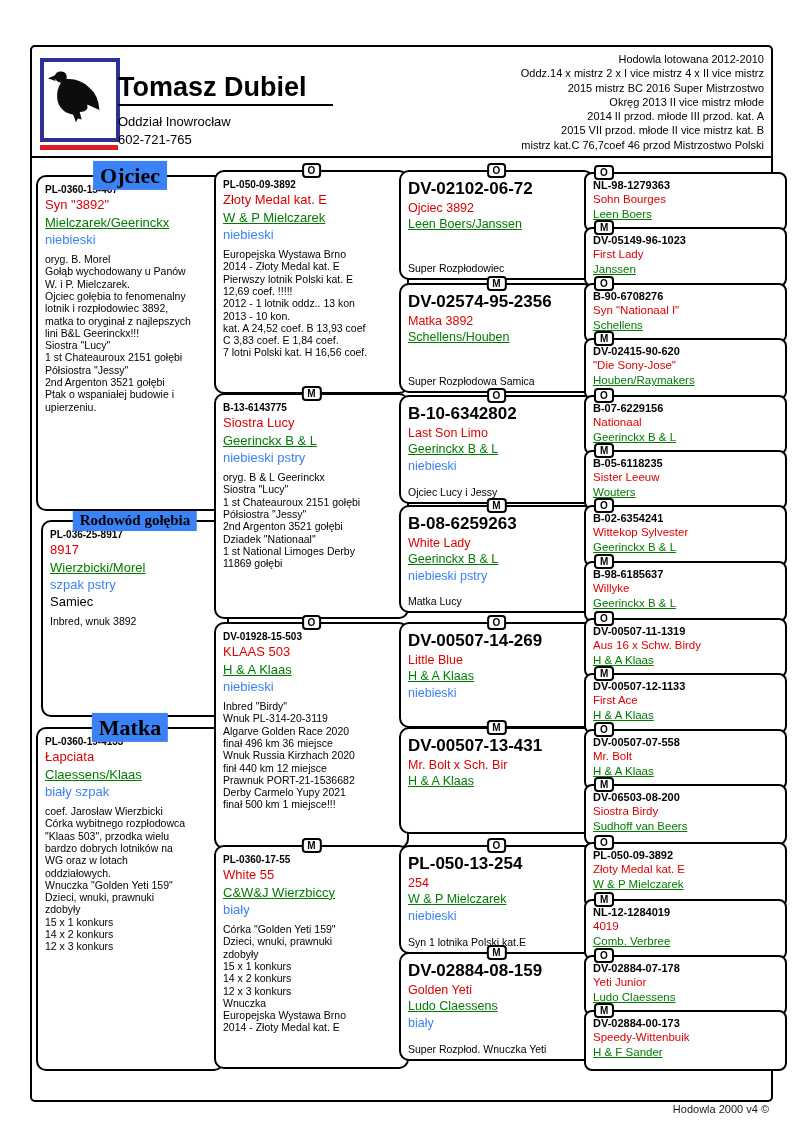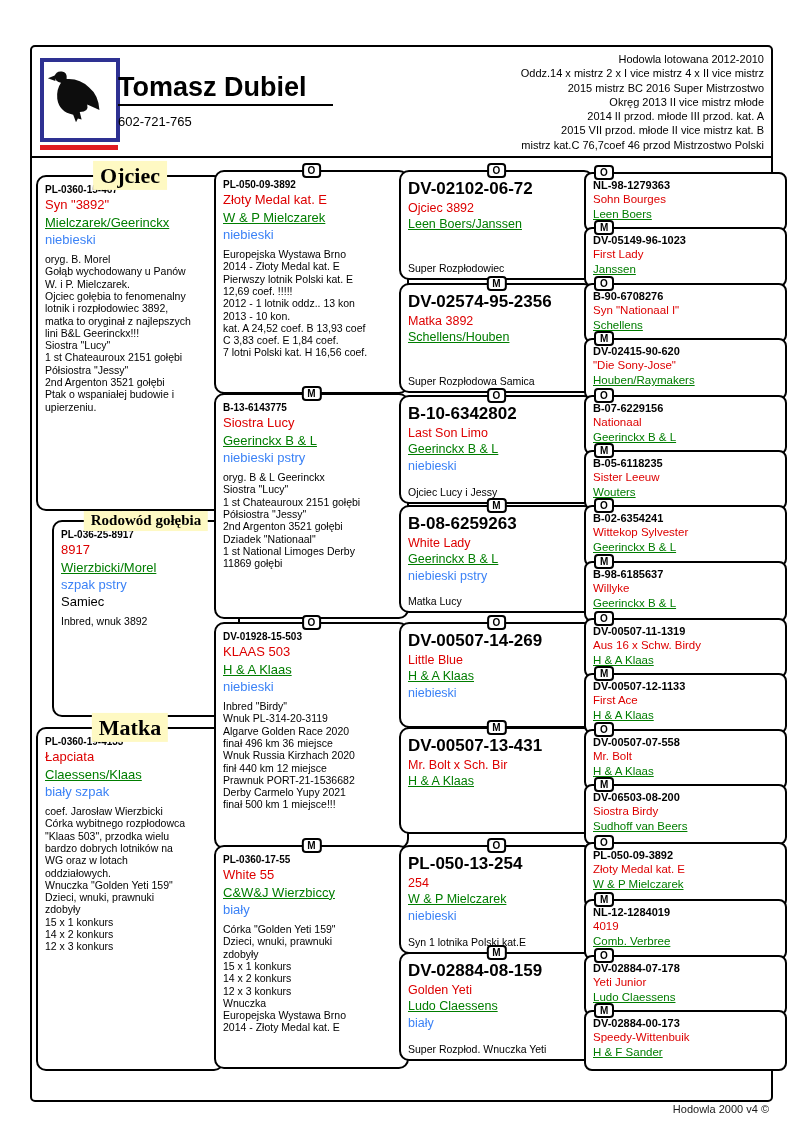--- a/index.html
+++ b/index.html
@@ -26,41 +26,42 @@
   .gen3 .ring{font-size:17px;}
   .gen4 .ring{font-size:11px;}
   .pname{color:#dd0000;}
   .breeder{color:#007d00;text-decoration:underline;}
   .pcolor{color:#3b82f6;}
   .sexline{color:#000;}
   .desc{margin-top:5px;font-size:10.5px;line-height:1.17;color:#000;}
   .gen3 .desc{margin-top:auto;}
   .marker{position:absolute;top:0;left:50%;transform:translate(-50%,-60%);background:#fff;border:2px solid #000;border-radius:4px;font-size:10px;font-weight:bold;line-height:11px;padding:0 4px;}
   .marker.mleft{left:8px;transform:translate(0,-60%);}
-  .sec-title{position:absolute;top:0;left:50%;transform:translate(-50%,-55%);background:#fef9c3;font-family:"Liberation Serif",serif;font-weight:bold;font-size:22px;padding:0 7px;white-space:nowrap;}
+  .sec-title{position:absolute;top:0;left:50%;transform:translate(-50%,-55%);background:#3b82f6;font-family:"Liberation Serif",serif;font-weight:bold;font-size:22px;padding:0 7px;white-space:nowrap;}
   .sec-title.small{font-size:15px;}
   .footer{position:absolute;right:31px;top:1103px;font-size:11px;color:#1a1a1a;}
 </style>
 </head>
 <body>
 
 <div class="page">
   <div class="frame">
     <div class="header">
       <div class="logo">
         <div class="logo-box">
           <svg viewBox="0 0 64 64" aria-hidden="true">
             <path d="M9 12 Q11 6 17 7 Q23 8 22 15 Q36 14 46 24 Q56 32 57 48 L44 42 Q46 50 36 50 L38 58 L34 57 L32 61 L29 53 Q14 50 12 36 Q11 26 16 19 Q10 18 9 12 Z" fill="#0d0d0d"></path>
             <path d="M10 11 L2 14 L10 17 Z" fill="#0d0d0d"></path>
           </svg>
         </div>
         <div class="logo-red"></div>
       </div>
       <div class="owner">
         <div class="owner-name">Tomasz Dubiel</div>
+        <div class="owner-line">Oddział Inowrocław</div>
         <div class="owner-line">602-721-765</div>
       </div>
       <div class="achievements" id="achievements">
           <div class="ach-line">Hodowla lotowana 2012-2010</div>
           <div class="ach-line">Oddz.14 x mistrz 2 x I vice mistrz 4 x II vice mistrz</div>
           <div class="ach-line">2015 mistrz BC 2016 Super Mistrzostwo</div>
           <div class="ach-line">Okręg 2013 II vice mistrz młode</div>
           <div class="ach-line">2014 II przod. młode III przod. kat. A</div>
           <div class="ach-line">2015 VII przod. młode II vice mistrz kat. B</div>
           <div class="ach-line">mistrz kat.C 76,7coef 46 przod Mistrzostwo Polski</div>
@@ -86,21 +87,21 @@
           <div class="dline">matka to oryginał z najlepszych</div>
           <div class="dline">lini B&amp;L Geerinckx!!!</div>
           <div class="dline">Siostra "Lucy"</div>
           <div class="dline">1 st Chateauroux 2151 gołębi</div>
           <div class="dline">Półsiostra "Jessy"</div>
           <div class="dline">2nd Argenton 3521 gołębi</div>
           <div class="dline">Ptak o wspaniałej budowie i</div>
           <div class="dline">upierzeniu.</div>
         </div>
       </div>
-      <div class="pbox gen1" style="left: 52px; top: 520px; width: 170px; height: 183px;">
+      <div class="pbox gen1" style="left: 41px; top: 520px; width: 170px; height: 183px;">
         <div class="sec-title small">Rodowód gołębia</div>
         <div class="ring">PL-036-25-8917</div>
         <div class="pname">8917</div>
         <div class="breeder">Wierzbicki/Morel</div>
         <div class="pcolor">szpak pstry</div>
         <div class="sexline">Samiec</div>
         <div class="desc">
           <div class="dline">Inbred, wnuk 3892</div>
         </div>
       </div>

